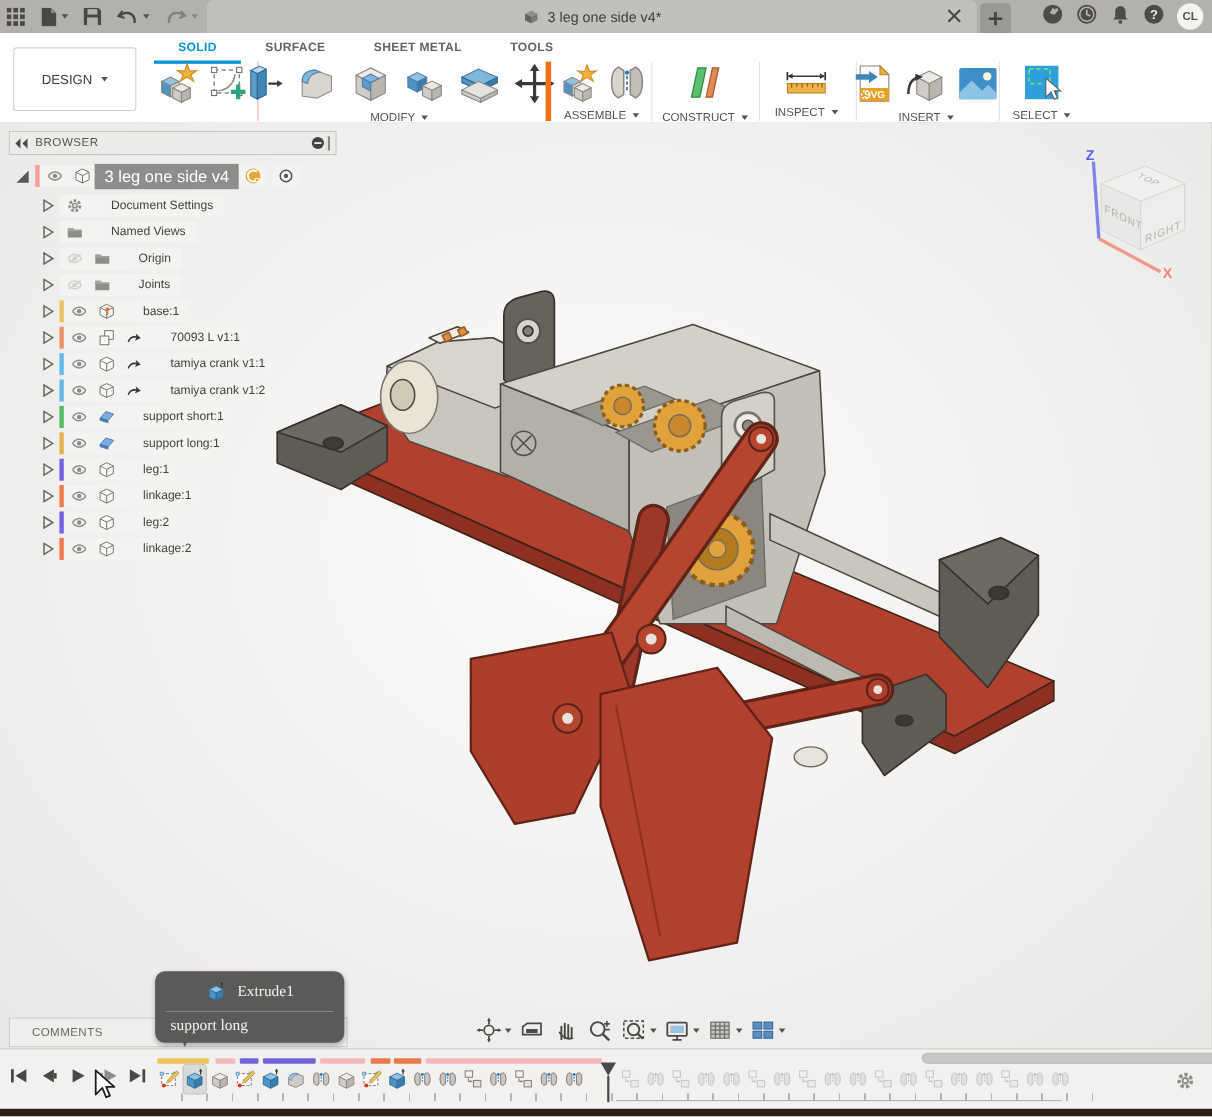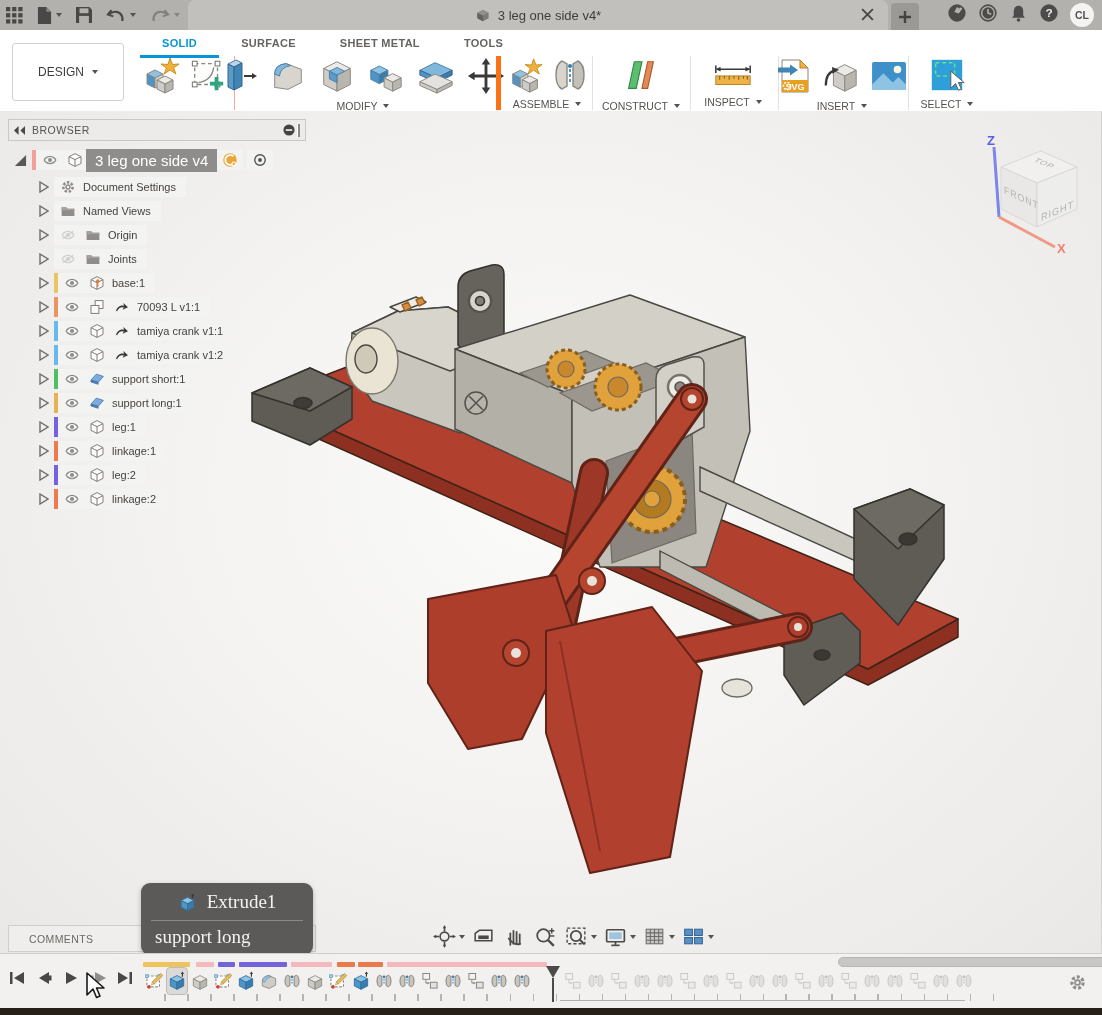--- a/index.html
+++ b/index.html
@@ -40,34 +40,34 @@
   .browser{position:absolute;left:8px;top:8px;width:298px;}
   .panel-head{height:20px;background:#eceebe0;background:#ecebe9;border:1px solid #c9c8c6;display:flex;align-items:center;
               font-size:10.5px;color:#55534f;letter-spacing:.5px;padding:0 4px;}
   .panel-head .ph-label{margin-left:6px;flex:1;}
   .tree{margin-top:7px;font-size:11px;color:#45433f;}
   .tree-row{height:24px;display:flex;align-items:center;}
   .tree-row .indent{width:26px;flex:none;display:flex;justify-content:center;}
   .pill{display:inline-flex;align-items:center;background:rgba(243,242,240,.96);height:20px;padding-right:10px;border-radius:1px;}
   .row-bar{width:4px;height:20px;flex:none;}
   .row-eye,.row-ic,.row-link{width:22px;height:18px;flex:none;margin-left:3px;}
-  .row-label{margin-left:4px;white-space:nowrap;}
+  .row-label{margin-left:22px;white-space:nowrap;}
   .root-row{height:24px;display:flex;align-items:center;margin-bottom:3px;}
   .root-label{background:#8f8d8b;color:#fff;padding:3px 9px;font-size:15px;white-space:nowrap;}
   
   .comments{position:absolute;left:8px;top:814px;width:298px;height:25px;background:#efeeec;border:1px solid #cfcecc;
             display:flex;align-items:center;font-size:10.5px;color:#6b6965;letter-spacing:.4px;padding:0 4px;}
   .comments .c-label{margin-left:16px;flex:1;}
   .handle{width:2px;height:13px;background:#8a8885;margin:0 1px;border-left:1px solid #fff;}
   
   .navbar{position:absolute;left:430px;top:812px;display:flex;align-items:center;gap:2px;}
   .nav-btn{display:flex;align-items:center;padding:1px 2px;color:#4c4a48;}
   
   .tooltip{position:absolute;left:141px;top:772px;width:152px;background:#5c5a58;border-radius:9px;color:#f4f3f1;
-           font-family:"Liberation Serif",serif;font-size:19px;padding:8px 10px 7px 10px;box-shadow:0 2px 5px rgba(0,0,0,.25);}
+           font-family:"Liberation Serif",serif;font-size:14px;padding:8px 10px 7px 10px;box-shadow:0 2px 5px rgba(0,0,0,.25);}
   .tooltip .row1{display:flex;align-items:center;gap:10px;justify-content:center;}
   .tooltip hr{border:none;border-top:1px solid #8a8886;margin:7px 0 5px 0;}
   .tooltip .row2{text-align:left;padding-left:4px;}
   .tooltip::after{content:"";position:absolute;left:22px;bottom:-12px;width:0;height:0;
                   border:8px solid transparent;border-top:13px solid #5c5a58;border-left-width:5px;border-right-width:5px;}
   
   .viewcube{position:absolute;right:2px;top:18px;}
   
   .timeline{position:absolute;left:0;top:953px;width:1102px;height:55px;background:#f2f1ef;border-top:1px solid #cfcecc;}
   .play-ctrls{position:absolute;left:8px;top:15px;display:flex;gap:9px;align-items:center;}

